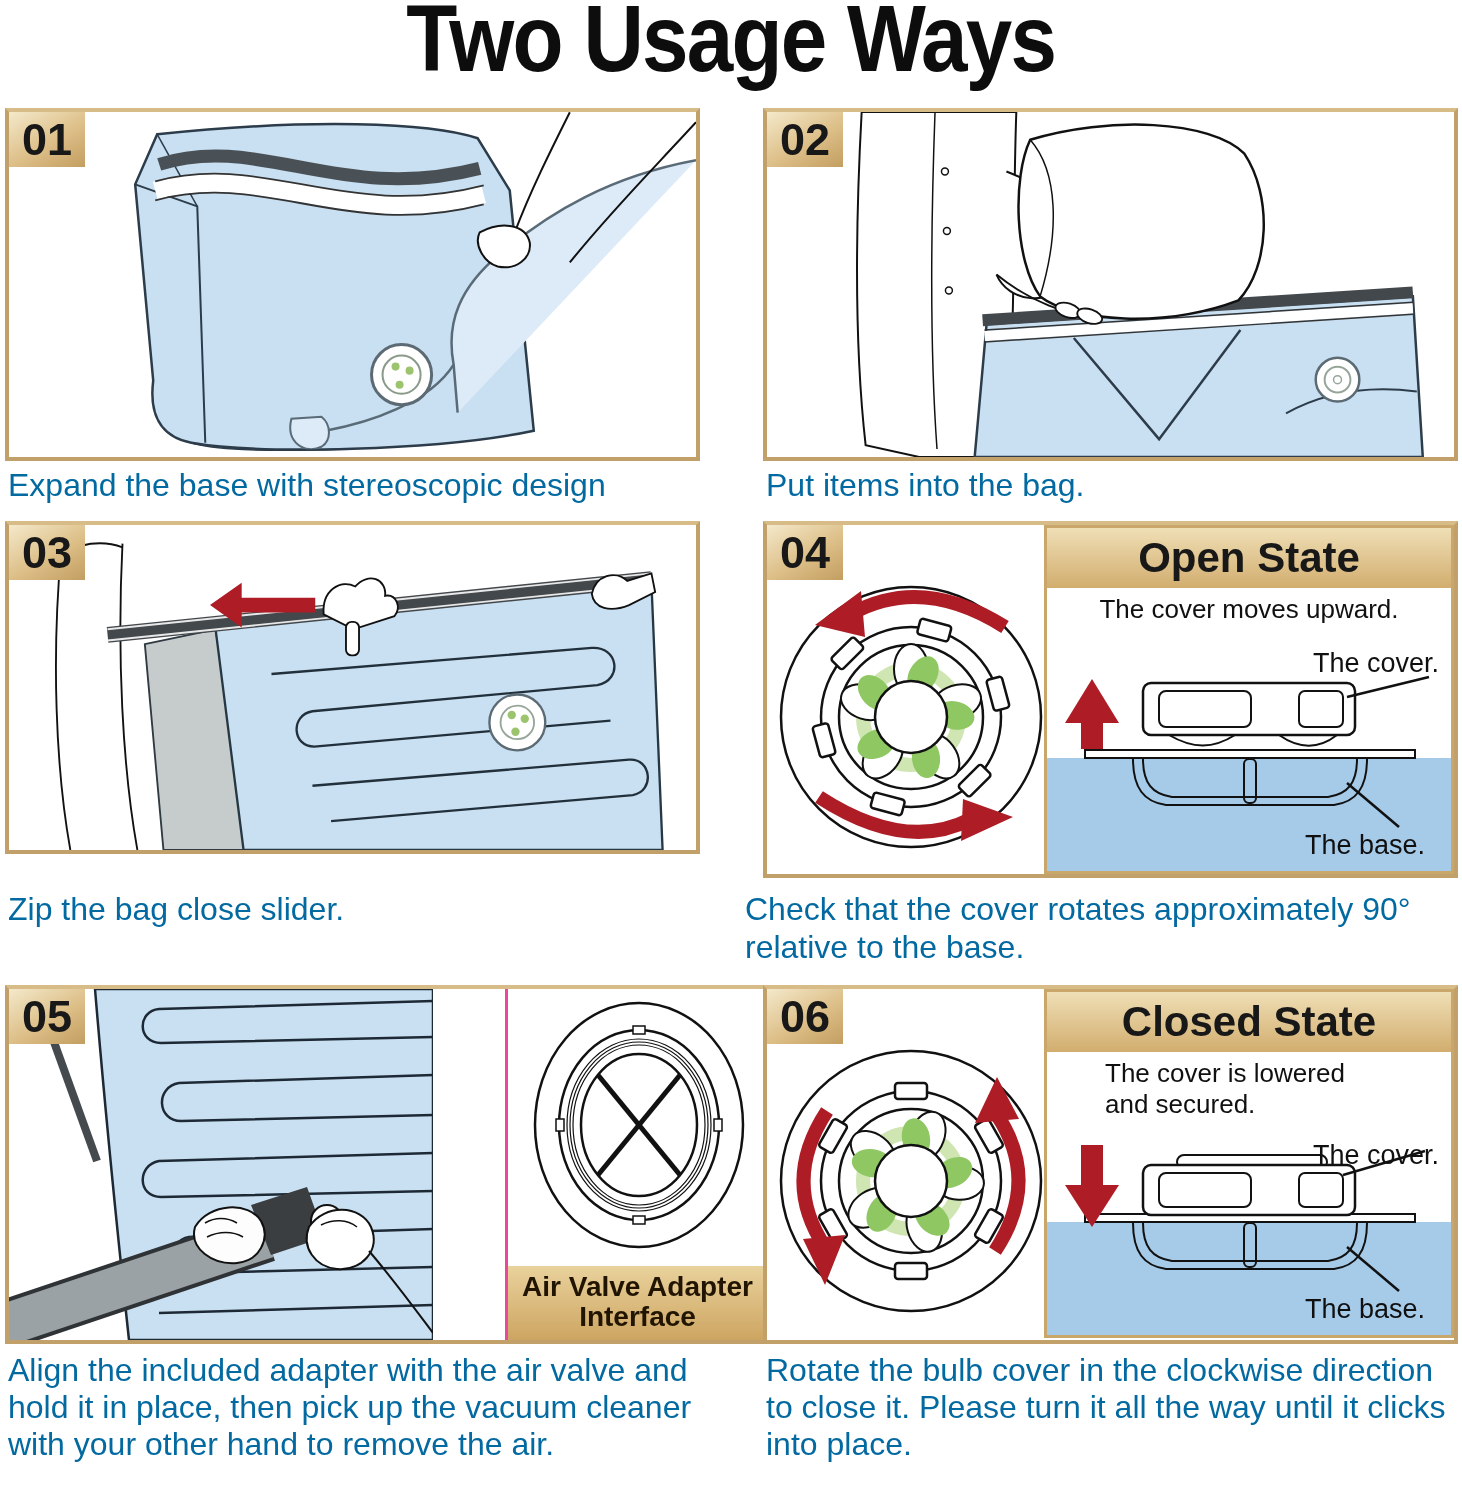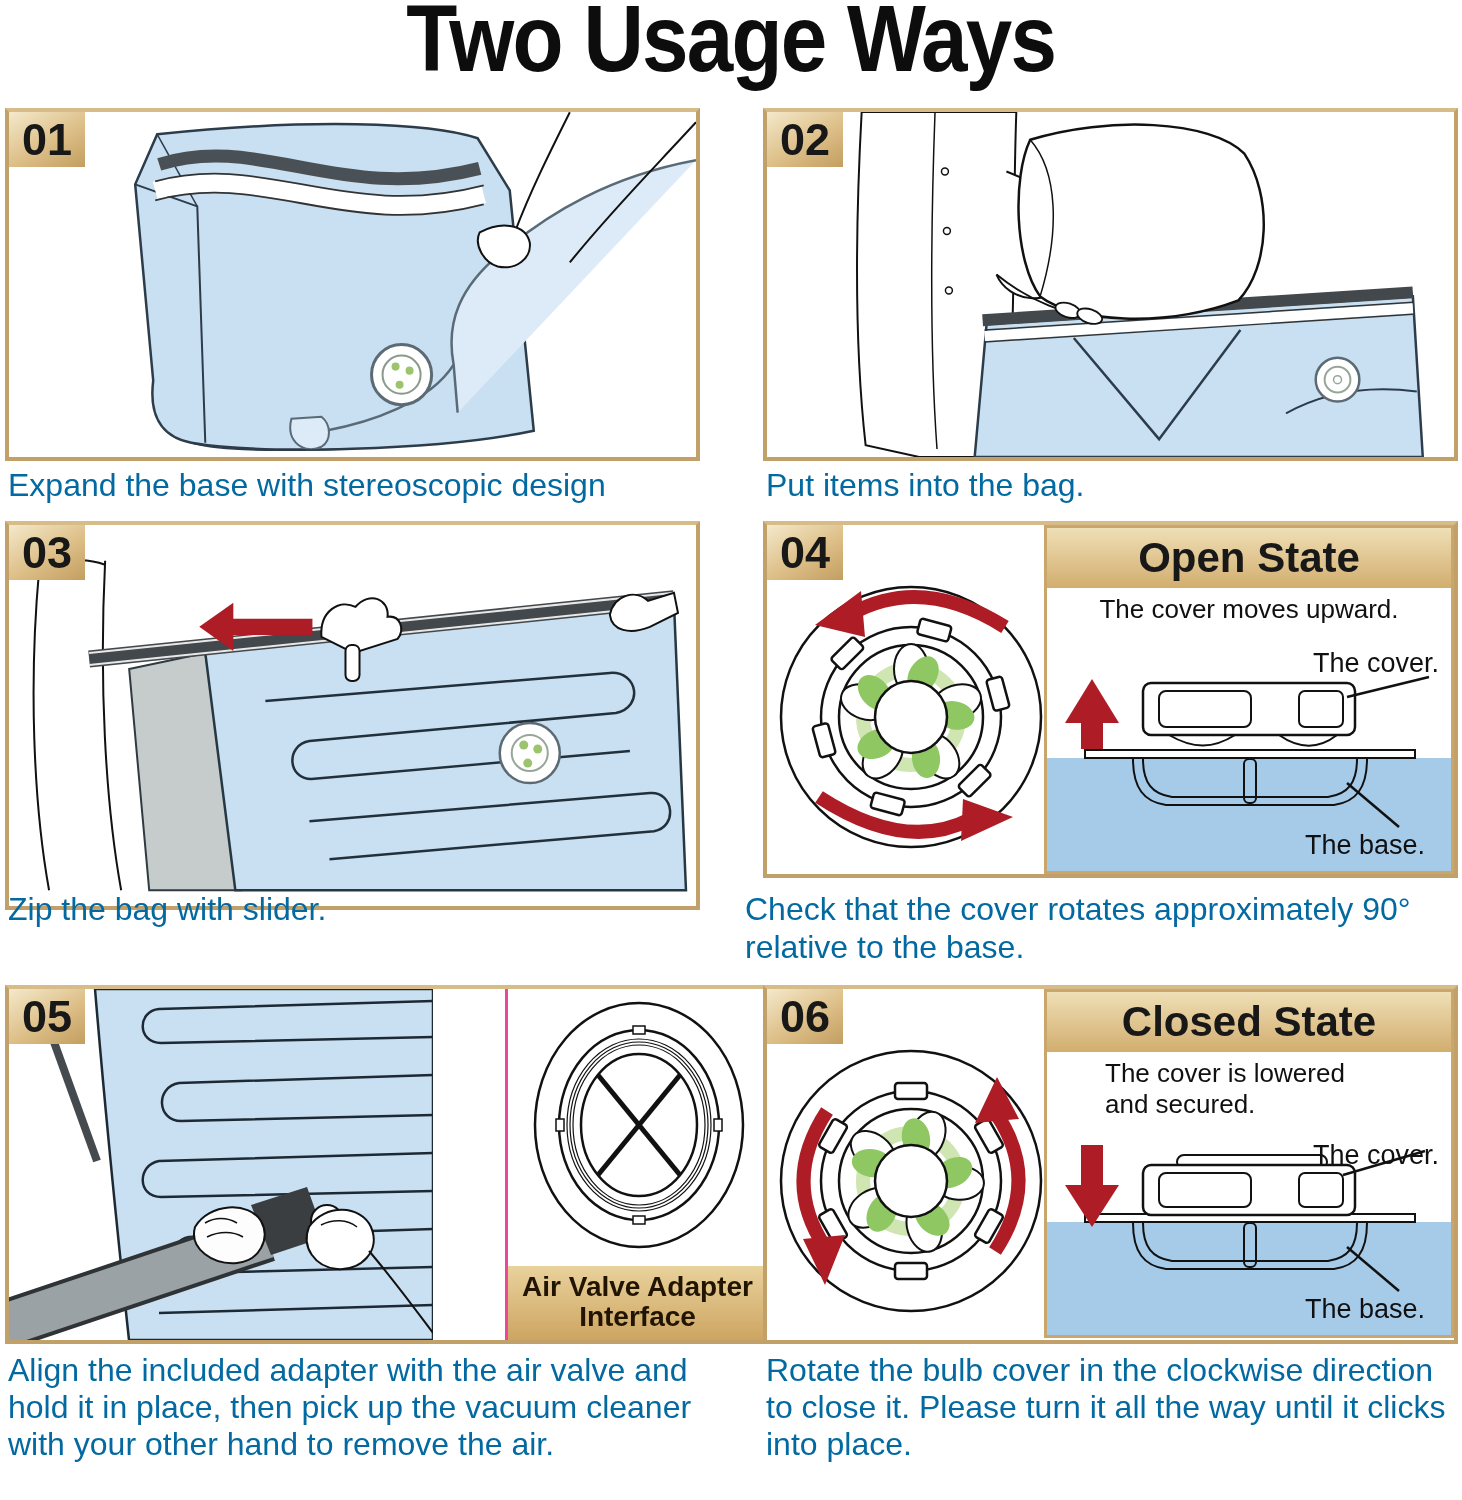--- a/index.html
+++ b/index.html
@@ -12,21 +12,21 @@
     position:absolute; top:-16px; left:0; width:100%; text-align:center;
     font-size:95px; font-weight:bold; letter-spacing:-2px; color:#0d0d0d; white-space:nowrap;
   }
   .title-inner { display:inline-block; transform:scaleX(.88); }
 
   .panel {
     position:absolute; background:#fff; border:4px solid #c2a06a; border-top-color:#d8bc88;
   }
   .p1 { left:5px;   top:108px; width:695px; height:353px; }
   .p2 { left:763px; top:108px; width:695px; height:353px; }
-  .p3 { left:5px;   top:521px; width:695px; height:389px; }
+  .p3 { left:5px;   top:521px; width:695px; height:333px; }
   .p4 { left:763px; top:521px; width:695px; height:357px; }
   .p5 { left:5px;   top:985px; width:766px; height:359px; }
   .p6 { left:763px; top:985px; width:695px; height:359px; }
 
   .badge {
     position:absolute; top:0; left:0; width:76px; height:55px; z-index:6;
     background:linear-gradient(150deg,#f4e9cb 0%,#ddbf88 55%,#c39e60 100%);
     display:flex; align-items:center; justify-content:center;
     font-size:45px; font-weight:bold; color:#181818;
   }
@@ -361,16 +361,16 @@
         </g>
       </svg>
       <div class="cover-label">The cover.</div>
       <div class="base-label">The base.</div>
     </div>
   </div>
 </div>
 
 <div class="caption c1">Expand the base with stereoscopic design</div>
 <div class="caption c2">Put items into the bag.</div>
-<div class="caption c3">Zip the bag with slider.</div>
+<div class="caption c3">Zip the bag close slider.</div>
 <div class="caption c4">Check that the cover rotates approximately 90° relative to the base.</div>
 <div class="caption c5">Align the included adapter with the air valve and hold it in place, then pick up the vacuum cleaner with your other hand to remove the air.</div>
 <div class="caption c6">Rotate the bulb cover in the clockwise direction to close it. Please turn it all the way until it clicks into place.</div>
 
 </body></html>

